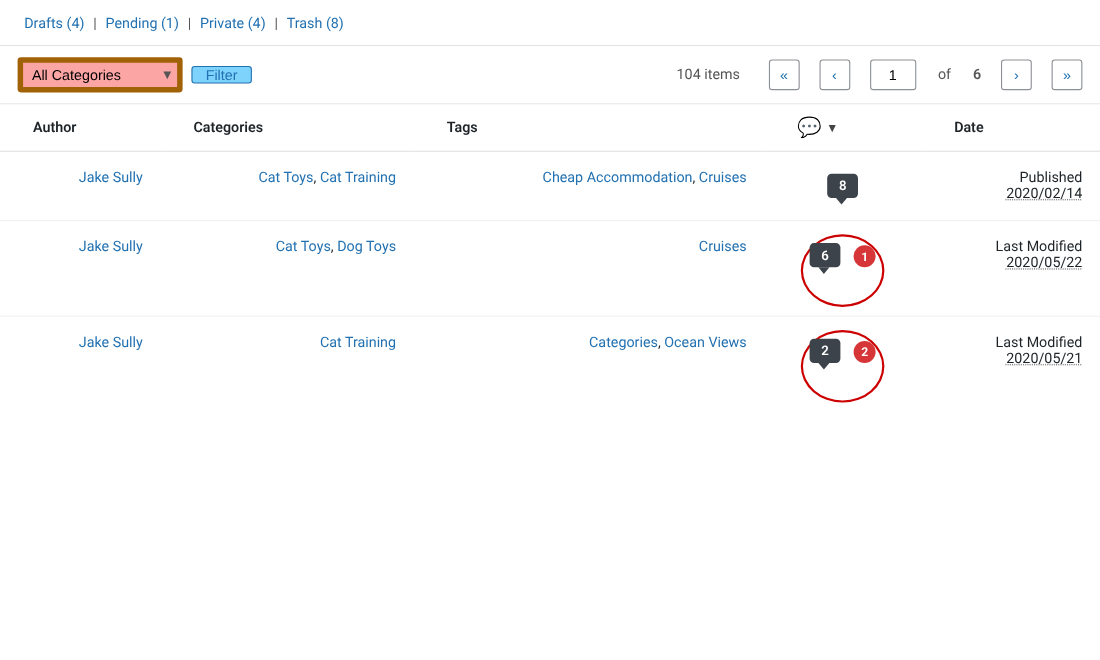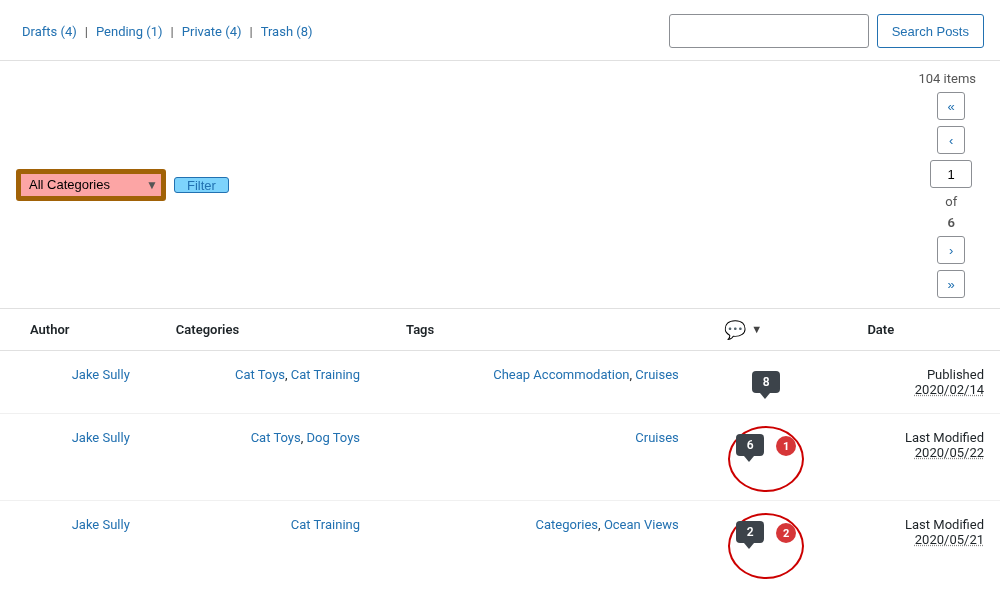--- a/index.html
+++ b/index.html
@@ -115,24 +115,23 @@
       border: 1px solid #2271b1;
       border-radius: 3px;
       color: #2271b1;
       font-size: 13px;
       cursor: pointer;
     }
 
     .pagination-area {
       display: flex;
       align-items: center;
-      gap: 6px;
+      gap: 18px;
       font-size: 13px;
       color: #555;
-      flex-direction: column;
     }
     .pagination-area .items-count { margin-right: 8px; }
     .page-input {
       width: 42px;
       height: 28px;
       border: 1px solid #8c8f94;
       border-radius: 3px;
       text-align: center;
       font-size: 13px;
     }
@@ -297,24 +296,20 @@
 
   <div class="top-bar">
     <div class="status-links">
       <a href="#">Drafts (4)</a>
       <span class="status-sep">|</span>
       <a href="#">Pending (1)</a>
       <span class="status-sep">|</span>
       <a href="#">Private (4)</a>
       <span class="status-sep">|</span>
       <a href="#">Trash (8)</a>
-    </div>
-    <div class="search-area">
-      <input type="text" class="search-input" placeholder="" style="">
-      <button class="search-button">Search Posts</button>
     </div>
   </div>
 
   <div class="filter-bar">
     <div class="filter-left">
       <div class="select-wrapper">
         <select class="category-select">
           <option>All Categories</option>
         </select>
         <span class="chevron">▼</span>

